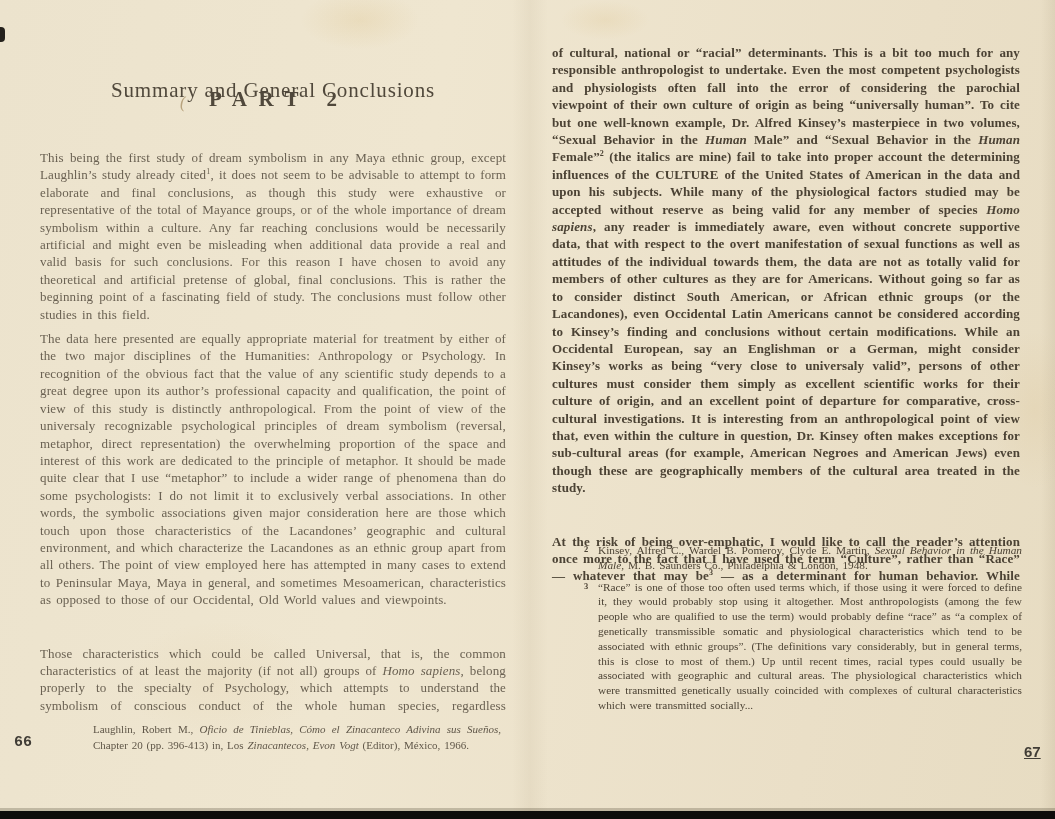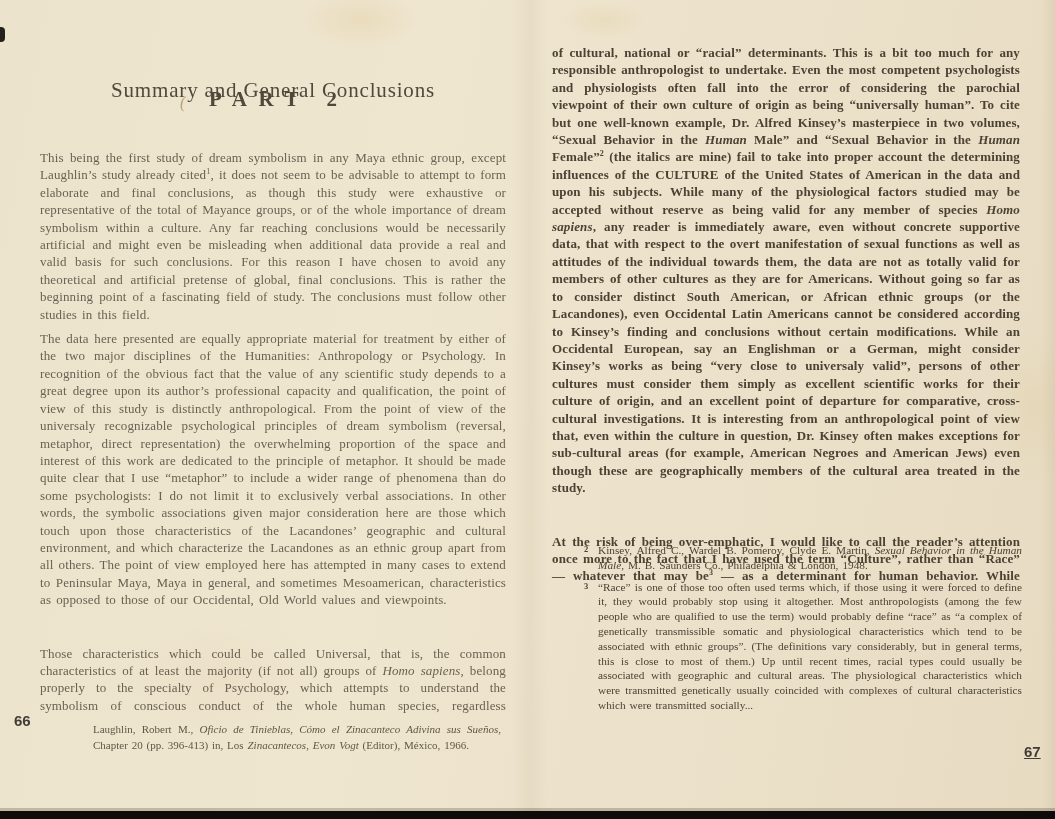--- a/index.html
+++ b/index.html
@@ -71,21 +71,21 @@
     font-size:8.5px; font-weight:bold; padding-top:1px; text-align:left;
   }
   .fn-text { flex:1; font-size:11.3px; line-height:14.8px; text-align:justify; word-spacing:0.1em; }
   .fn-part { margin:0; }
 
   .pagenum {
     position:absolute;
     font-family:"Liberation Sans", sans-serif;
     font-weight:700; font-size:15px; color:#413d36;
   }
-  .pagenum-left  { left:14px;   top:712px; }
+  .pagenum-left  { left:14px;   top:734px;font-family:Liberation Mono, monospace; }
   .pagenum-right { left:1024px; top:743px;text-decoration:underline; }
 </style>
 </head>
 <body>
 
 <div class="spread">
 
   <div class="stain s1"></div>
   <div class="stain s2"></div>
   <div class="stain s3"></div>

